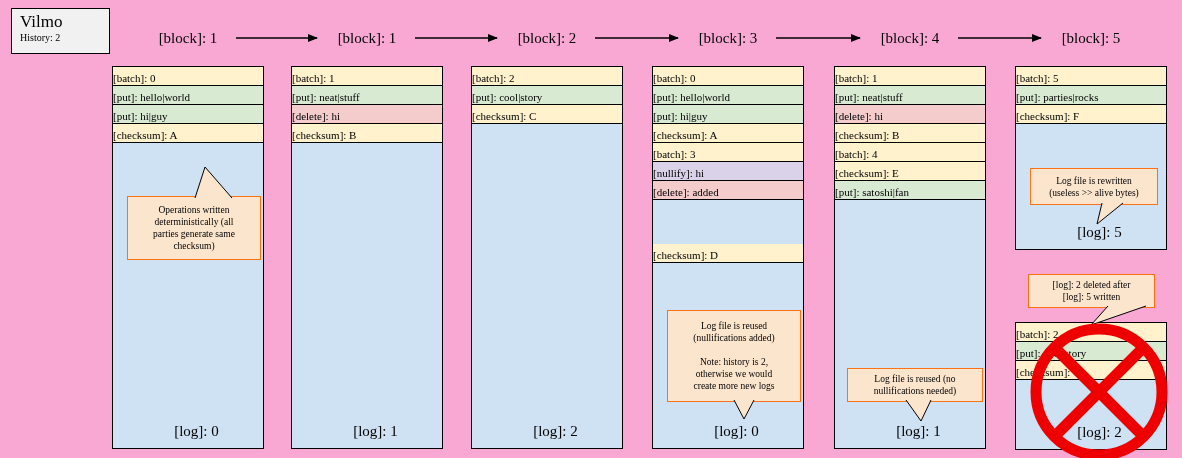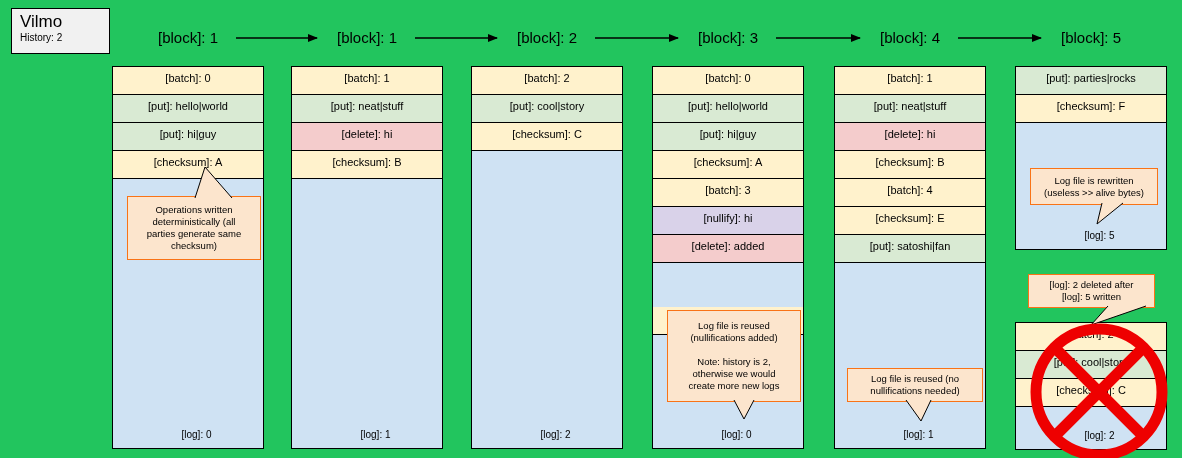--- a/index.html
+++ b/index.html
@@ -1,41 +1,41 @@
 <!DOCTYPE html>
 <html><head>
 <meta charset="utf-8">
 <style>
   html,body { margin:0; padding:0; background:#ffffff; }
   .canvas {
-    position:relative; width:1182px; height:458px; background:#22c55e;
-    font-family:Liberation Sans, sans-serif; color:#000; overflow:hidden;
+    position:relative; width:1182px; height:458px; background:#f9a8d4;
+    font-family:Liberation Serif, serif; color:#000; overflow:hidden;
   }
   .legend {
     position:absolute; left:11px; top:8px; width:99px; height:46px;
     box-sizing:border-box; background:#f1f1f1; border:1px solid #000;
     padding:3px 8px;
   }
   .legend-title { font-size:17px; line-height:20px; }
   .legend-sub   { font-size:10px; line-height:12px; }
   .block-header {
     position:absolute; height:20px; line-height:20px; top:28px;
     text-align:center; font-size:15px;
   }
   .stack {
     position:absolute; box-sizing:border-box; border:1px solid #000;
   }
   .oprow {
-    box-sizing:border-box; height:28px; line-height:22px;
-    border-bottom:1px solid #000; text-align:center; font-size:11px;
+    box-sizing:border-box; height:19px; line-height:22px;
+    border-bottom:1px solid #000; font-size:11px;
     overflow:hidden;
   }
   .log-label {
     position:absolute; bottom:8px; left:17px; right:0;
-    text-align:center; font-size:10px;
+    text-align:center; font-size:15px;
   }
   .callout {
     position:absolute; box-sizing:border-box; border:1px solid #f97316;
     display:flex; align-items:center; justify-content:center;
     text-align:center; font-size:9.5px; line-height:12px;
     white-space:pre-line; padding:2px 4px;
   }
   #overlay { position:absolute; left:0; top:0; pointer-events:none; }
 </style>
 </head>
@@ -100,20 +100,21 @@
         <div class="oprow" style="background: rgb(255, 242, 204);">[checksum]: B</div>
         <div class="oprow" style="background: rgb(255, 242, 204);">[batch]: 4</div>
         <div class="oprow" style="background: rgb(255, 242, 204);">[checksum]: E</div>
         <div class="oprow" style="background: rgb(217, 234, 211);">[put]: satoshi|fan</div>
         <div class="log-label">[log]: 1</div>
       </div>
       <div class="callout" style="left: 847px; top: 368px; width: 136px; height: 34px; background: rgb(252, 229, 205);">Log file is reused (no
 nullifications needed)</div>
       <div class="block-header" style="left: 1015px; width: 152px;">[block]: 5</div>
       <div class="stack" style="left: 1015px; top: 66px; width: 152px; height: 184px; background: rgb(207, 226, 243);">
+        <div class="oprow" style="background: rgb(255, 242, 204);">[batch]: 5</div>
         <div class="oprow" style="background: rgb(217, 234, 211);">[put]: parties|rocks</div>
         <div class="oprow" style="background: rgb(255, 242, 204);">[checksum]: F</div>
         <div class="log-label">[log]: 5</div>
       </div>
       <div class="stack" style="left: 1015px; top: 322px; width: 152px; height: 128px; background: rgb(207, 226, 243);">
         <div class="oprow" style="background: rgb(255, 242, 204);">[batch]: 2</div>
         <div class="oprow" style="background: rgb(217, 234, 211);">[put]: cool|story</div>
         <div class="oprow" style="background: rgb(255, 242, 204);">[checksum]: C</div>
         <div class="log-label">[log]: 2</div>
       </div>

